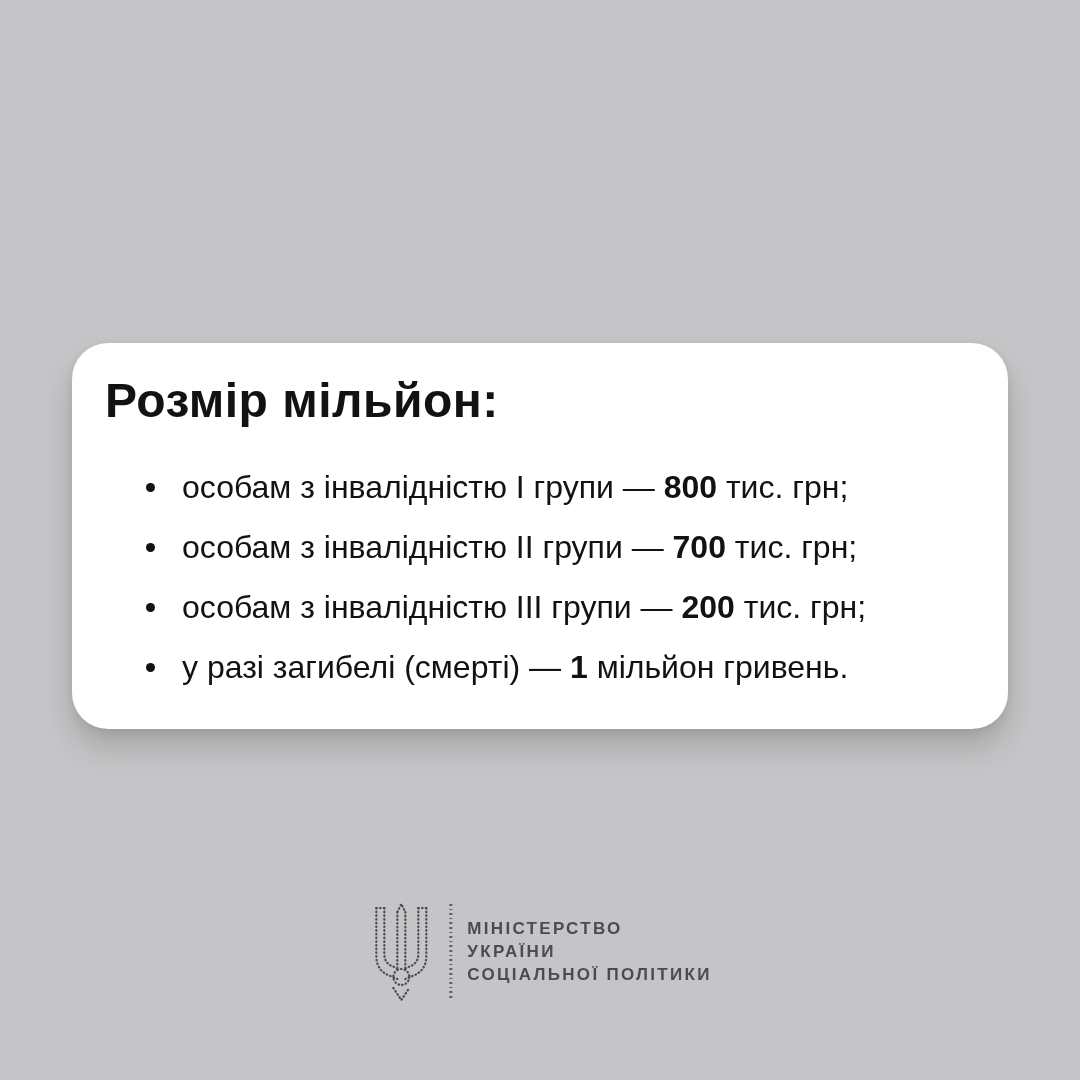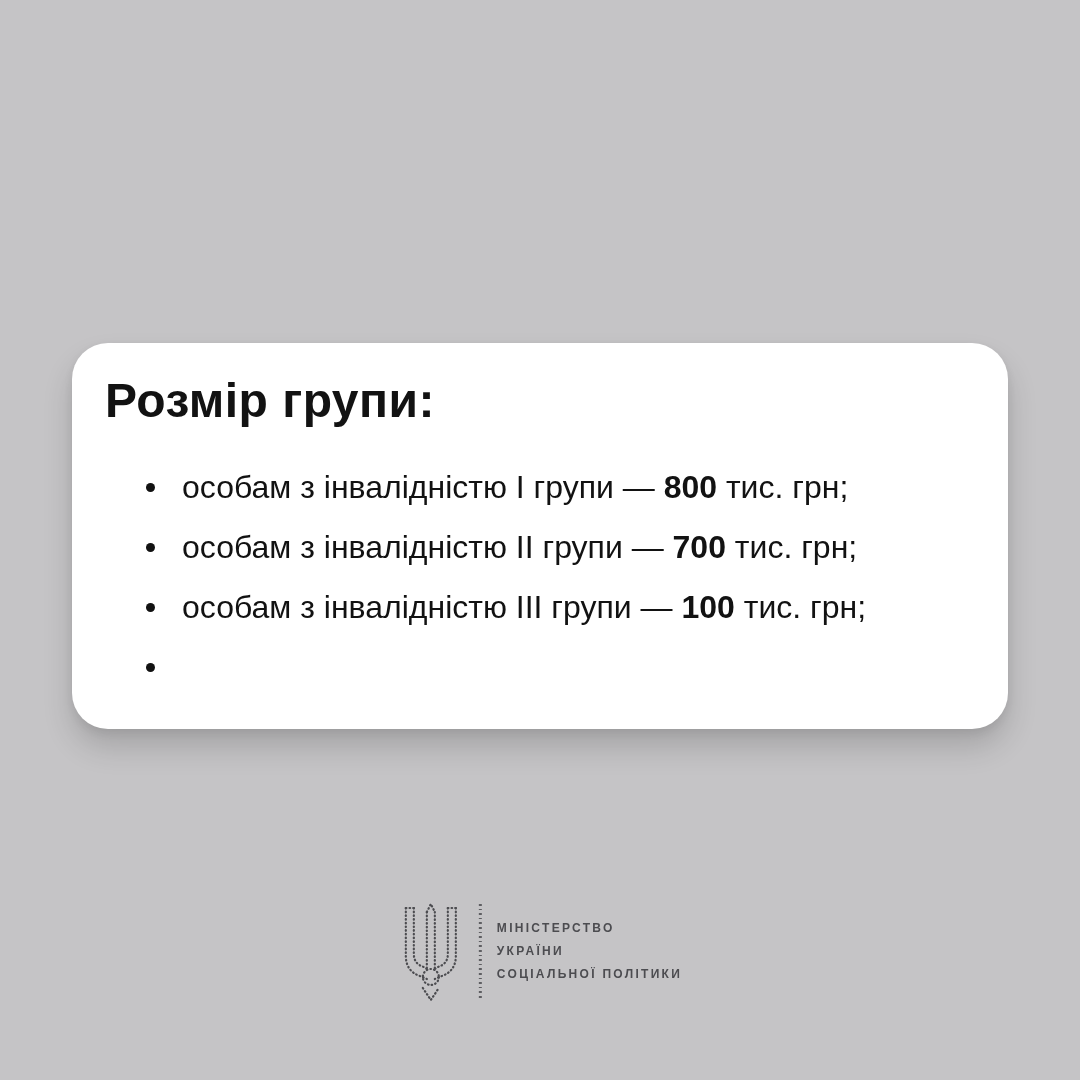--- a/index.html
+++ b/index.html
@@ -91,49 +91,50 @@
     width: 3px;
     height: 94px;
     flex: 0 0 auto;
     background-image: repeating-linear-gradient(
       to bottom,
       currentColor 0px, currentColor 1.6px,
       transparent 1.6px, transparent 4.6px);
     opacity: 0.85;
   }
   .ministry-text {
-    font-size: 12px;
+    font-size: 17px;
     line-height: 23px;
     font-weight: 700;
     letter-spacing: 2.3px;
     text-transform: uppercase;
     color: var(--logo);
     white-space: nowrap;
   }
 </style>
 </head>
 <body>
 
 <div class="card">
-  <h1 class="card-title">Розмір групи:</h1>
+  <h1 class="card-title">Розмір мільйон:</h1>
   <ul class="bullet-list">
     <li class="bullet-item">
       <span class="bullet-dot"></span>
       <span><span>особам з інвалідністю І групи — </span><b>800</b><span> тис. грн;</span></span>
     </li>
     <li class="bullet-item">
       <span class="bullet-dot"></span>
       <span><span>особам з інвалідністю ІІ групи — </span><b>700</b><span> тис. грн;</span></span>
     </li>
     <li class="bullet-item">
       <span class="bullet-dot"></span>
-      <span><span>особам з інвалідністю ІІІ групи — </span><b>100</b><span> тис. грн;</span></span>
+      <span><span>особам з інвалідністю ІІІ групи — </span><b>200</b><span> тис. грн;</span></span>
     </li>
     <li class="bullet-item">
       <span class="bullet-dot"></span>
+      <span><span>у разі загибелі (смерті) — </span><b>1</b><span> мільйон гривень.</span></span>
     </li>
   </ul>
 </div>
 
 <div class="footer">
   <svg class="tryzub" viewBox="0 0 66 100" aria-hidden="true">
     <path d="M8,7 L8,55 Q8,70 22,75 L29,78"></path>
     <path d="M16,7 L16,53 Q16,63 26,66 L29,68"></path>
     <path d="M8,7 L16,7"></path>
     <path d="M58,7 L58,55 Q58,70 44,75 L37,78"></path>

